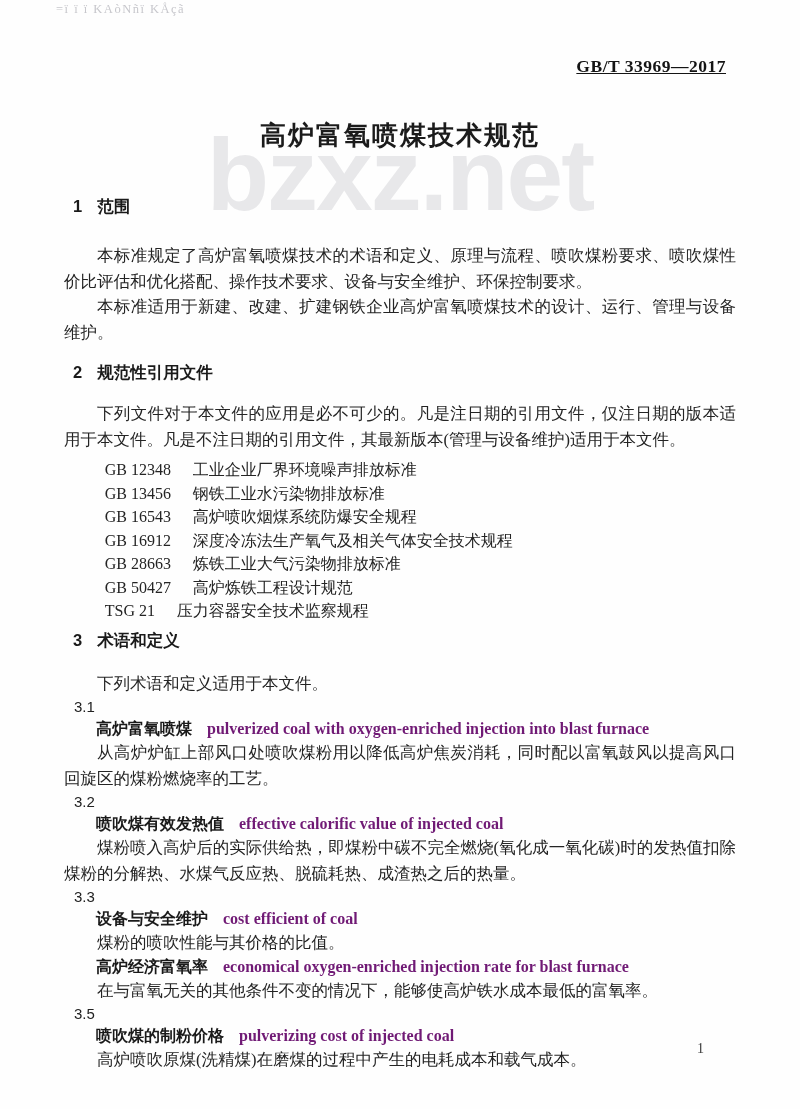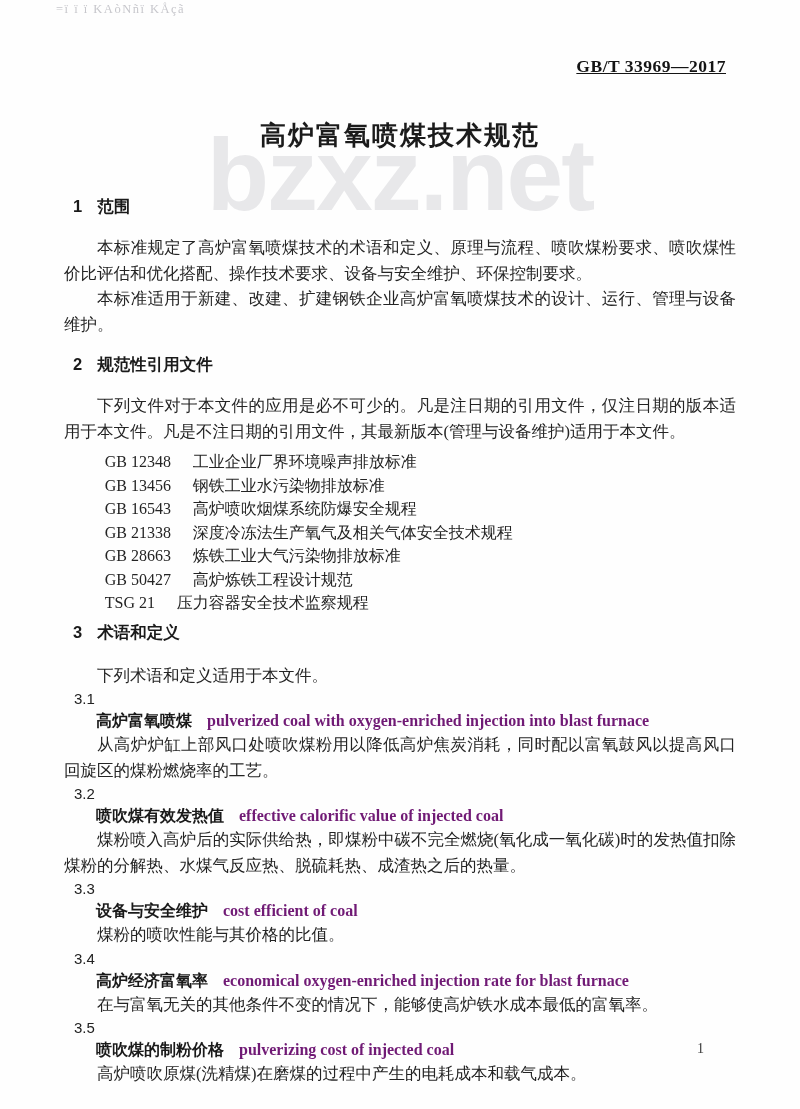--- a/index.html
+++ b/index.html
@@ -37,21 +37,21 @@
   .sec-heading {
     font-family:"Liberation Sans", sans-serif; font-weight:bold;
     font-size:16.5px; color:#1a1a1a; height:22px; line-height:22px;
     padding-left:9px;
   }
   .sec-heading .sec-num { display:inline-block; margin-right:15px; }
   .para {
     font-size:16.5px; line-height:25.5px; text-indent:2em;
     text-align:justify; color:#242424;
   }
-  #scope-heading { margin-bottom:18px; }
+  #scope-heading { margin-bottom:26px; }
   #refs-heading  { margin-top:16px; margin-bottom:18px; }
   #terms-heading { margin-top:6px;  margin-bottom:20px; }
   .ref-list { margin-top:6px; }
   .ref-line { font-size:16px; line-height:23.5px; padding-left:2.55em; }
   .ref-code { display:inline-block; margin-right:1.35em; }
   .term-block .term-num {
     font-family:"Liberation Sans", sans-serif; font-size:15px;
     line-height:22px; height:22px; padding-left:10px; color:#222222;
   }
   .term-line { line-height:22px; height:22px; padding-left:2em; white-space:nowrap; }
@@ -106,21 +106,21 @@
 
         <div class="ref-line">
           <span class="ref-code">GB 13456</span><span class="ref-title">钢铁工业水污染物排放标准</span>
         </div>
 
         <div class="ref-line">
           <span class="ref-code">GB 16543</span><span class="ref-title">高炉喷吹烟煤系统防爆安全规程</span>
         </div>
 
         <div class="ref-line">
-          <span class="ref-code">GB 21338</span><span class="ref-title">深度冷冻法生产氧气及相关气体安全技术规程</span>
+          <span class="ref-code">GB 16912</span><span class="ref-title">深度冷冻法生产氧气及相关气体安全技术规程</span>
         </div>
 
         <div class="ref-line">
           <span class="ref-code">GB 28663</span><span class="ref-title">炼铁工业大气污染物排放标准</span>
         </div>
 
         <div class="ref-line">
           <span class="ref-code">GB 50427</span><span class="ref-title">高炉炼铁工程设计规范</span>
         </div>
 
@@ -154,21 +154,20 @@
 
         <div class="term-block">
           <div class="term-num">3.3</div>
           <div class="term-line">
             <span class="term-zh">设备与安全维护</span><span class="term-en">cost efficient of coal</span>
           </div>
           <p class="term-def">煤粉的喷吹性能与其价格的比值。</p>
         </div>
 
         <div class="term-block">
-          <div class="term-num">3.4</div>
           <div class="term-line">
             <span class="term-zh">高炉经济富氧率</span><span class="term-en">economical oxygen-enriched injection rate for blast furnace</span>
           </div>
           <p class="term-def">在与富氧无关的其他条件不变的情况下，能够使高炉铁水成本最低的富氧率。</p>
         </div>
 
         <div class="term-block">
           <div class="term-num">3.5</div>
           <div class="term-line">
             <span class="term-zh">喷吹煤的制粉价格</span><span class="term-en">pulverizing cost of injected coal</span>

